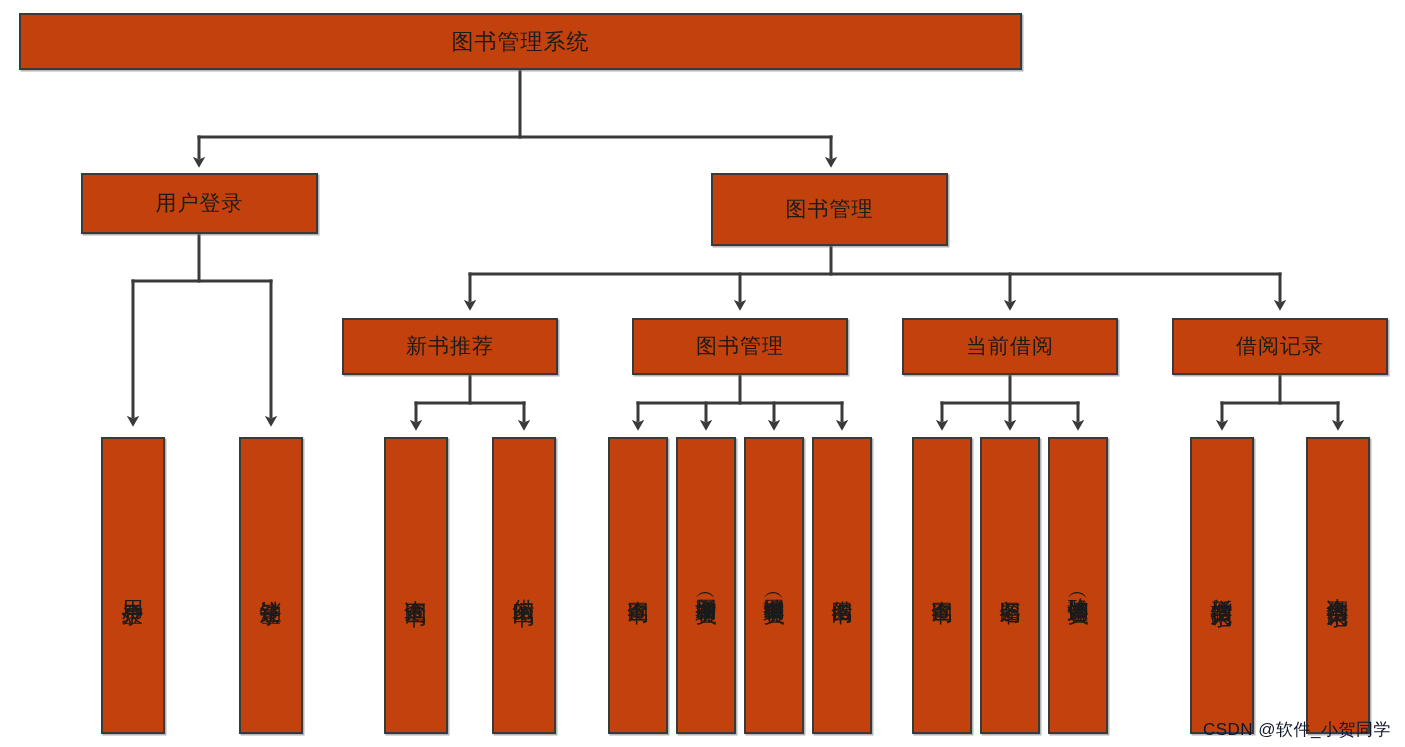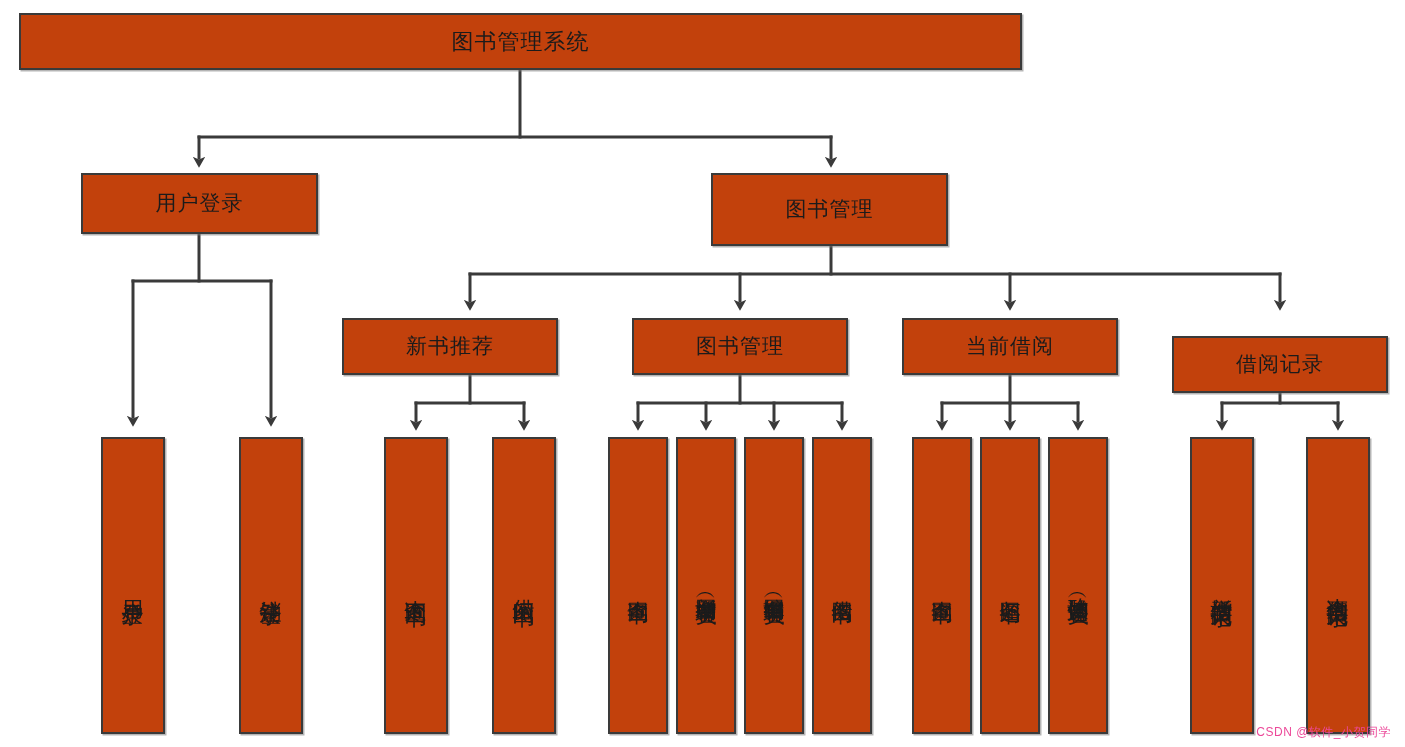--- a/index.html
+++ b/index.html
@@ -65,22 +65,22 @@
     white-space: nowrap;
   }
   .node.vert.narrow .node-label {
     font-size: 21px;
     letter-spacing: 1px;
   }
   .watermark {
     position: absolute;
     right: 14px;
     bottom: 6px;
-    font-size: 12px;
-    color: #ec4899;
+    font-size: 17px;
+    color: #0f172a;
     letter-spacing: 0.5px;
     white-space: nowrap;
     pointer-events: none;
   }
 </style>
 </head>
 <body>
 
 <div id="diagram-root">
 
@@ -151,21 +151,21 @@
   </div>
 
   <div class="node horiz" style="left:632px; top:318px; width:216px; height:57px;">
     <span class="node-label">图书管理</span>
   </div>
 
   <div class="node horiz" style="left:902px; top:318px; width:216px; height:57px;">
     <span class="node-label">当前借阅</span>
   </div>
 
-  <div class="node horiz" style="left:1172px; top:336px; width:216px; height:57px;">
+  <div class="node horiz" style="left:1172px; top:318px; width:216px; height:57px;">
     <span class="node-label">借阅记录</span>
   </div>
 
   <div class="node vert" style="left:101px; top:437px; width:64px; height:297px;">
     <span class="node-label">用户登录</span>
   </div>
 
   <div class="node vert" style="left:239px; top:437px; width:64px; height:297px;">
     <span class="node-label">注销登录</span>
   </div>

